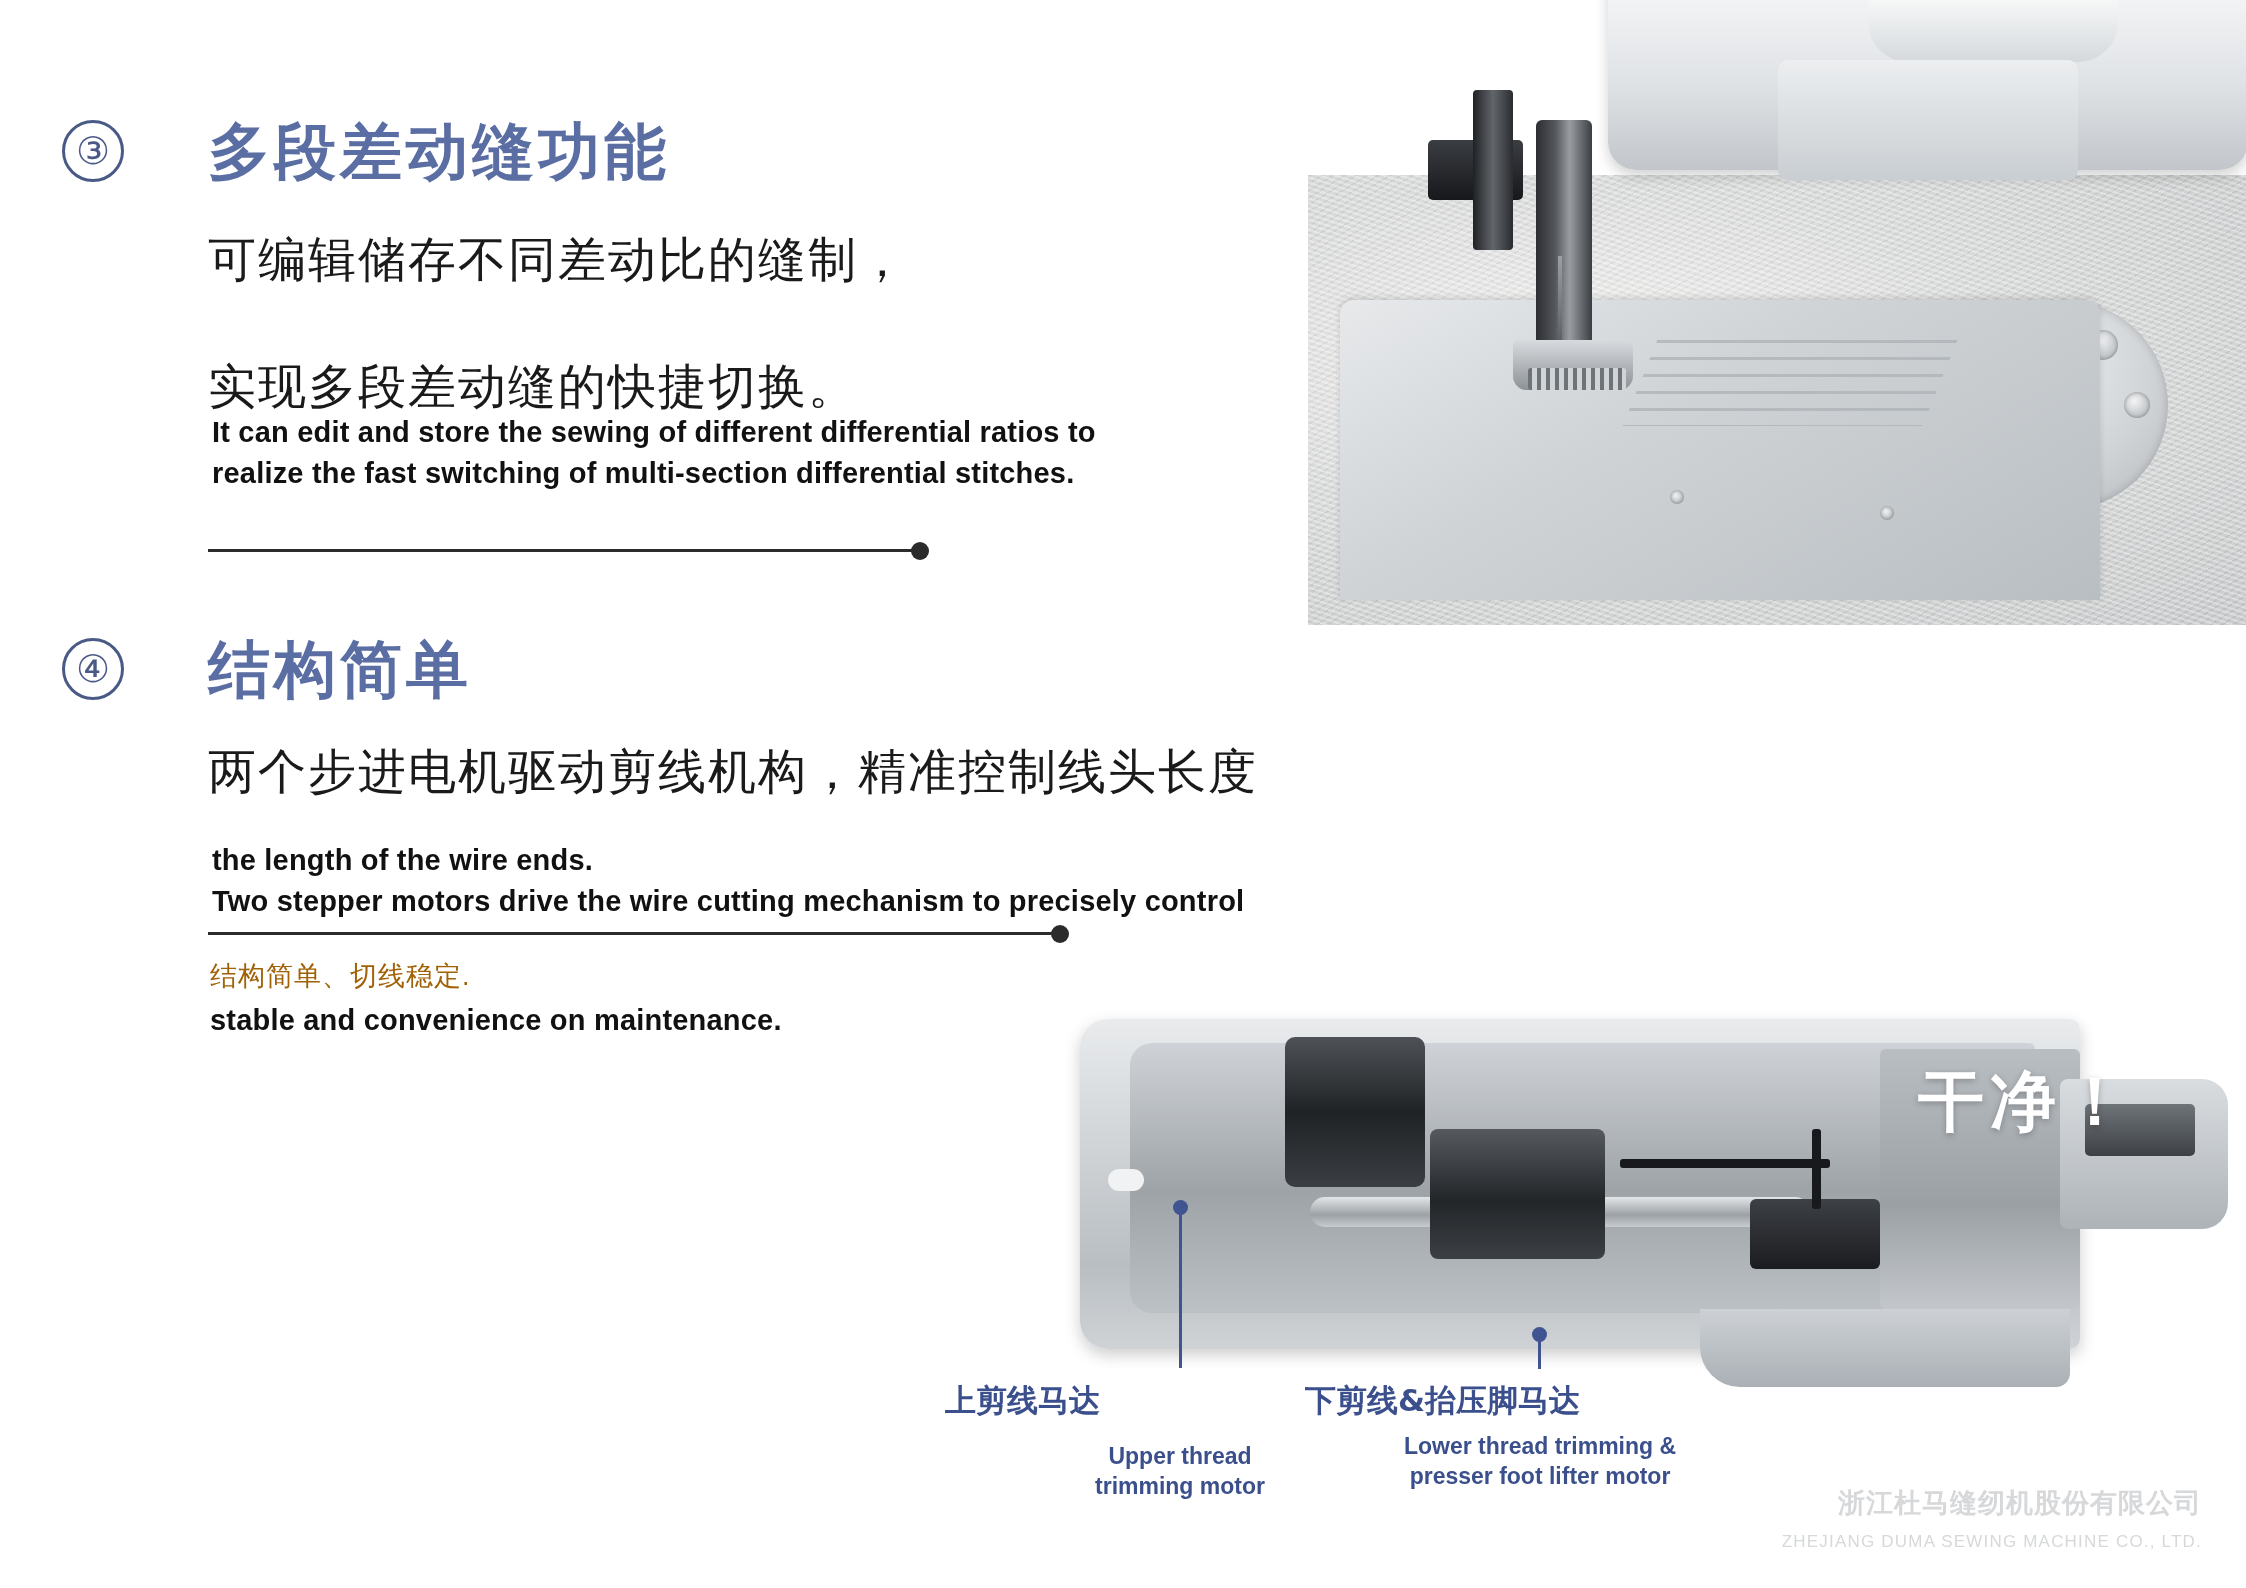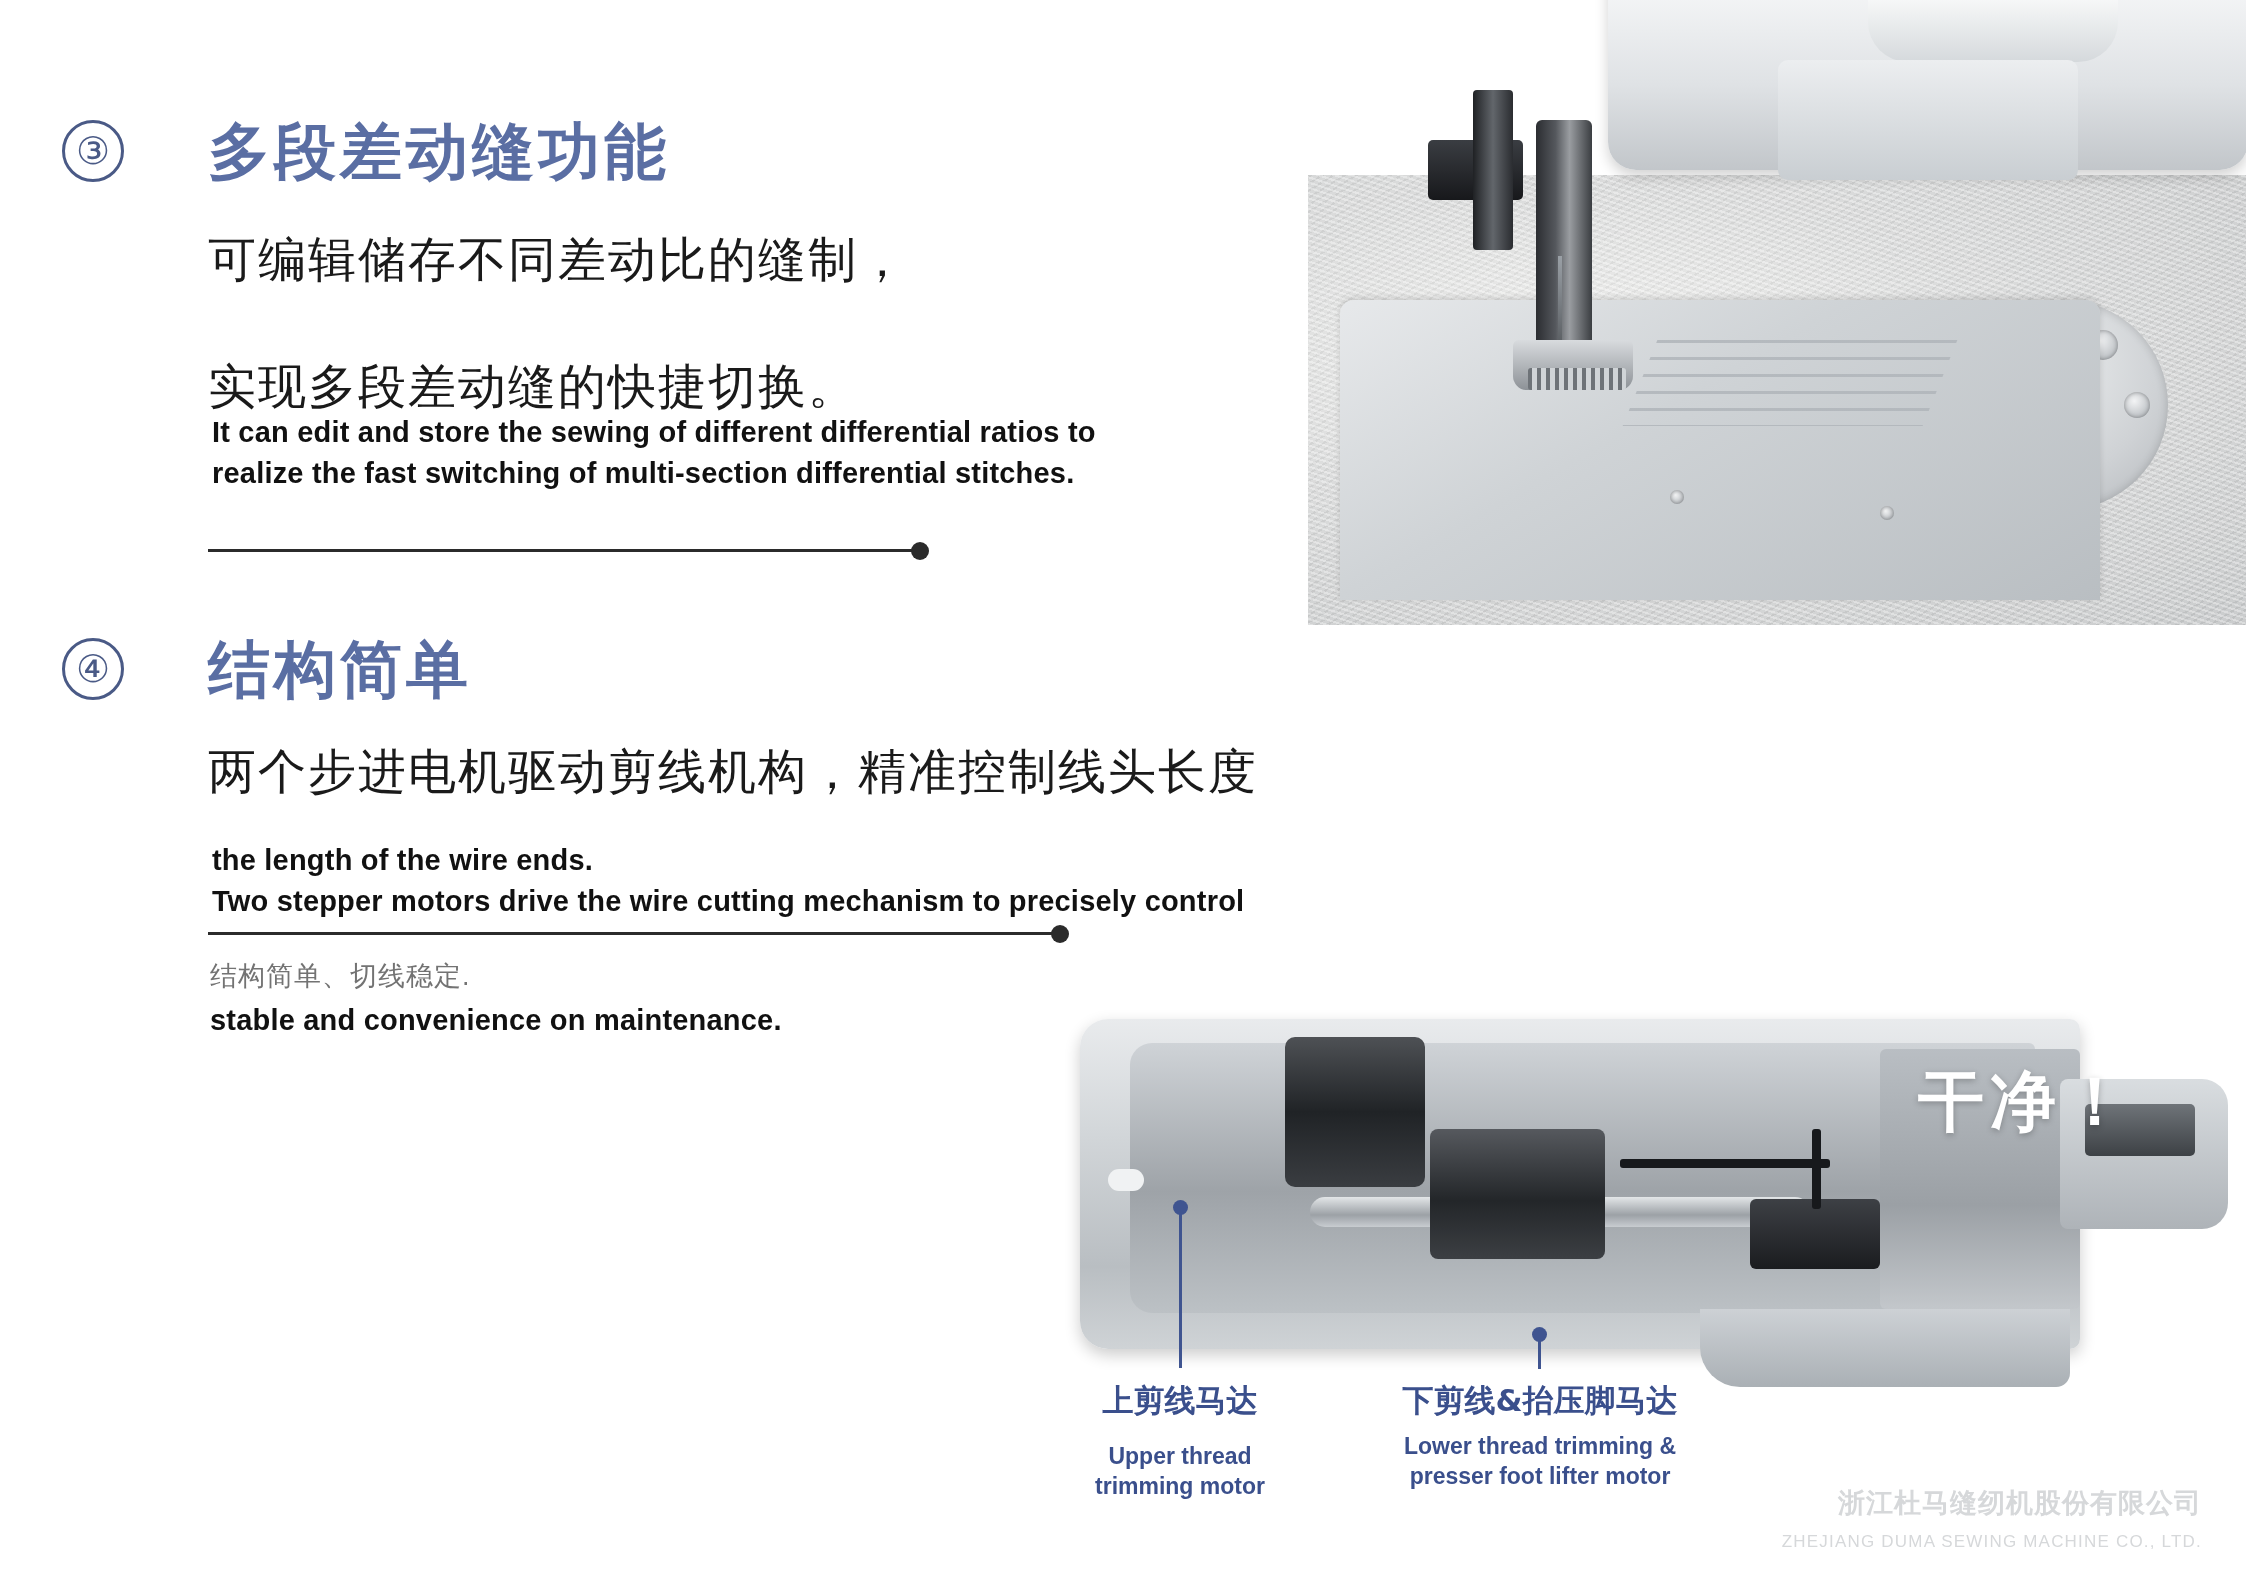--- a/index.html
+++ b/index.html
@@ -51,21 +51,21 @@
   .body-en {
     color: #111111;
     font-size: 29px;
     font-weight: bold;
     line-height: 1.42;
     font-family: "Liberation Sans", sans-serif;
     letter-spacing: 0.2px;
   }
 
   .small-cn {
-    color: #737373;
+    color: #a16207;
     font-size: 27px;
     font-family: Liberation Sans, sans-serif;
     letter-spacing: 1px;
     white-space: nowrap;
   }
 
   
   .rule {
     height: 3px;
     background: #2b2b2b;
@@ -304,21 +304,21 @@
     position: absolute;
     width: 15px; height: 15px;
     border-radius: 50%;
     background: #3f5490;
   }
   .callout-cn {
     color: #3a4f8c;
     font-size: 31px;
     font-weight: bold;
     font-family: "DejaVu Sans", sans-serif;
-    text-align: center;
+    text-align: left;
     white-space: nowrap;
   }
   .callout-en {
     color: #3a4f8c;
     font-size: 23px;
     font-weight: bold;
     font-family: "Liberation Sans", sans-serif;
     text-align: center;
     line-height: 1.3;
   }

